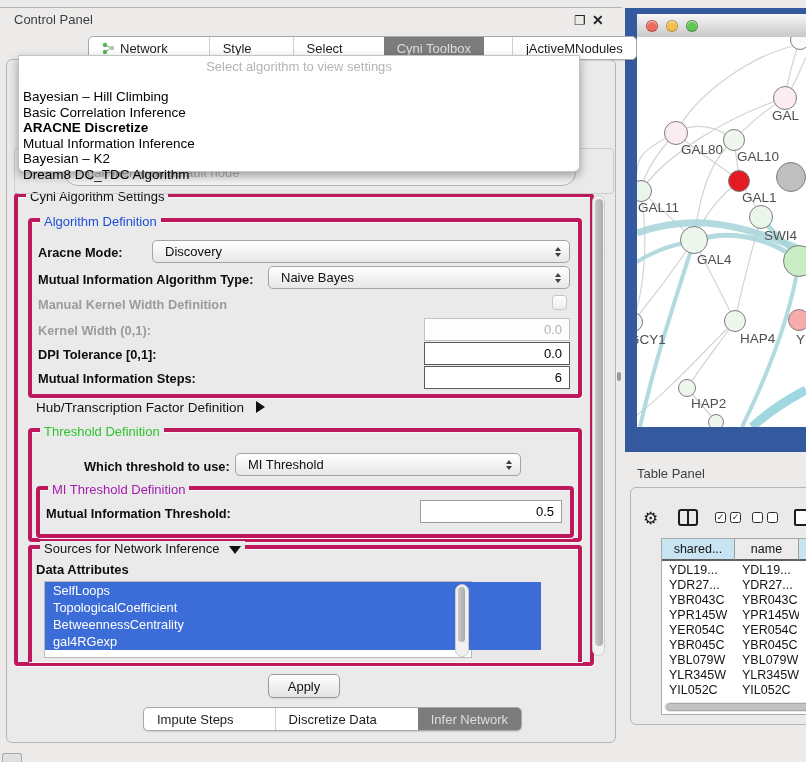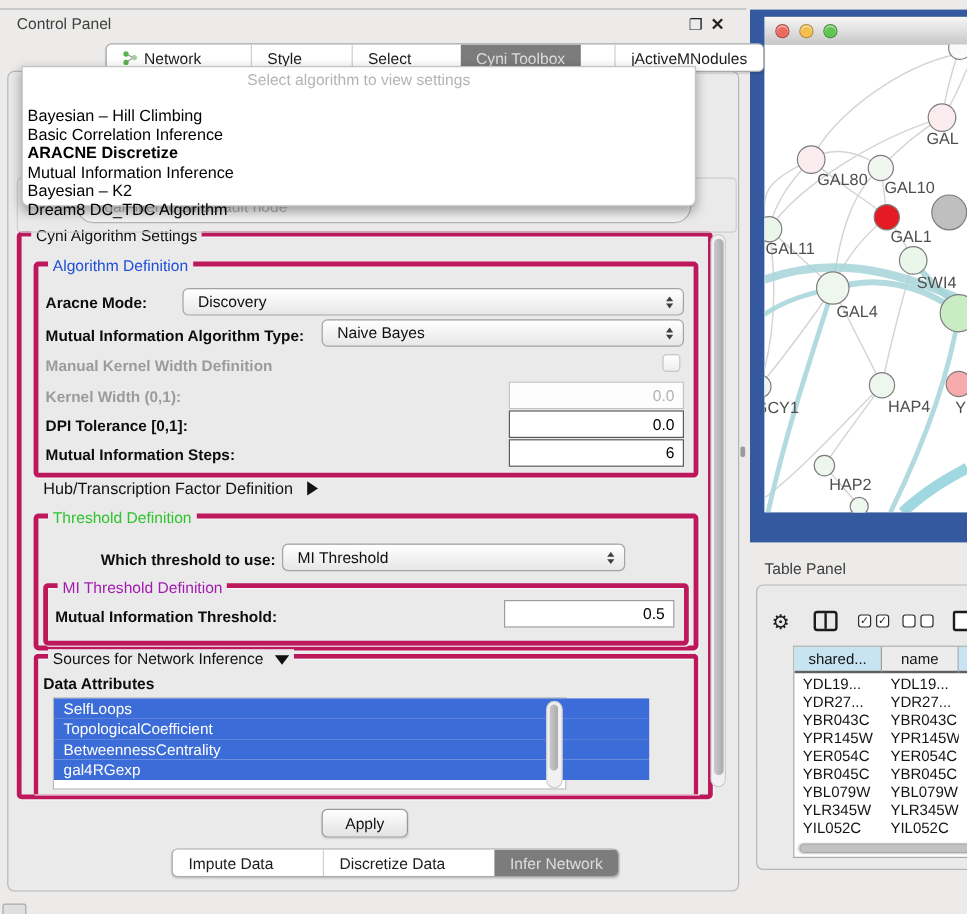--- a/index.html
+++ b/index.html
@@ -217,21 +217,21 @@
     <div class="attr-item" style="background: rgb(60, 108, 215);">BetweennessCentrality</div>
     <div class="attr-item" style="background: rgb(60, 108, 215);">gal4RGexp</div>
     <div class="vtrack" style="position:absolute;right:2px;top:2px;width:12px;height:71px;">
       <div class="vthumb" style="position:absolute;left:1.5px;top:2px;width:7px;height:55px;"></div>
     </div>
   </div>
 
   <div class="abs btn" style="left:268px;top:674px;width:70px;height:22px;">Apply</div>
   <div class="abs seg-bar" style="left:143px;top:707px;">
     <div class="seg">
-        <span>Impute Data</span>
+        <span>Impute Steps</span>
       </div>
     <div class="seg">
         <span>Discretize Data</span>
       </div>
     <div class="seg sel">
         <span>Infer Network</span>
       </div>
   </div>
 
   <div class="abs" style="left:2px;top:753px;width:18px;height:10px;border:1px solid #a8a8a8;background:#e0e0e0;border-radius:2px;"></div>

